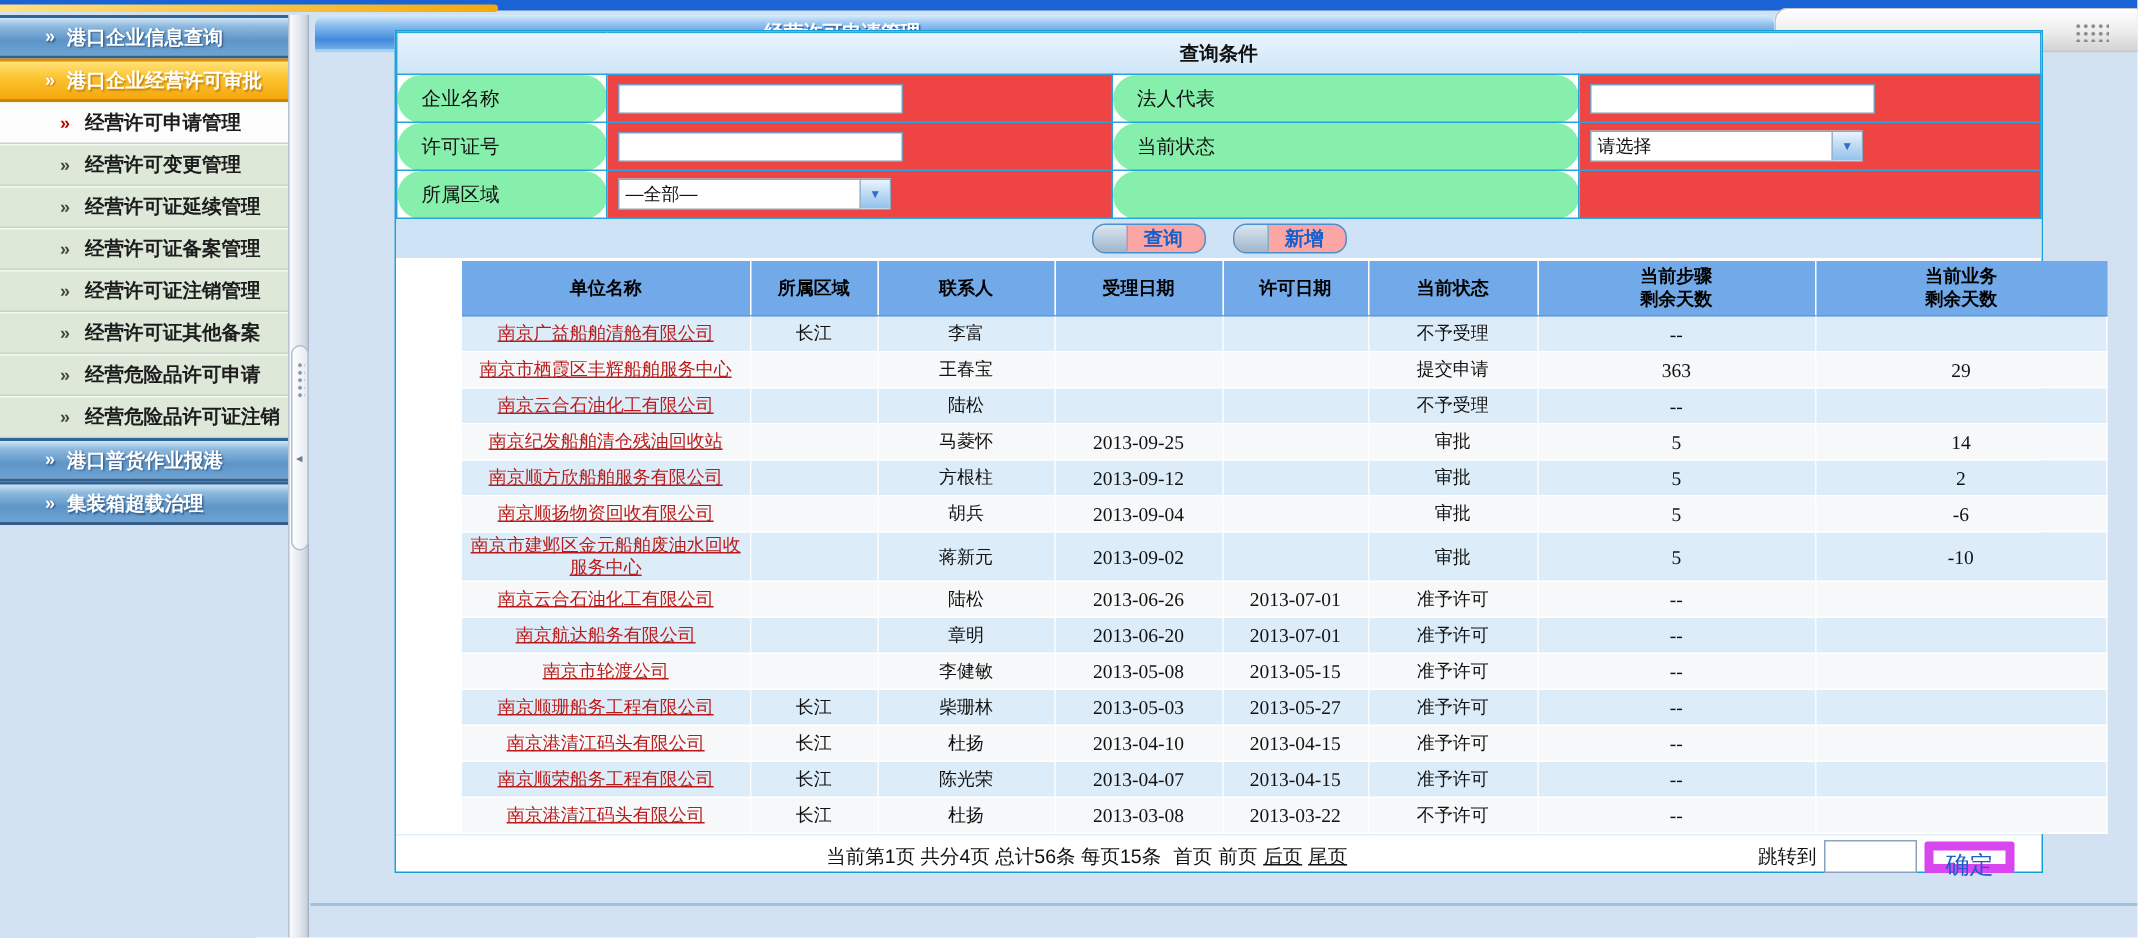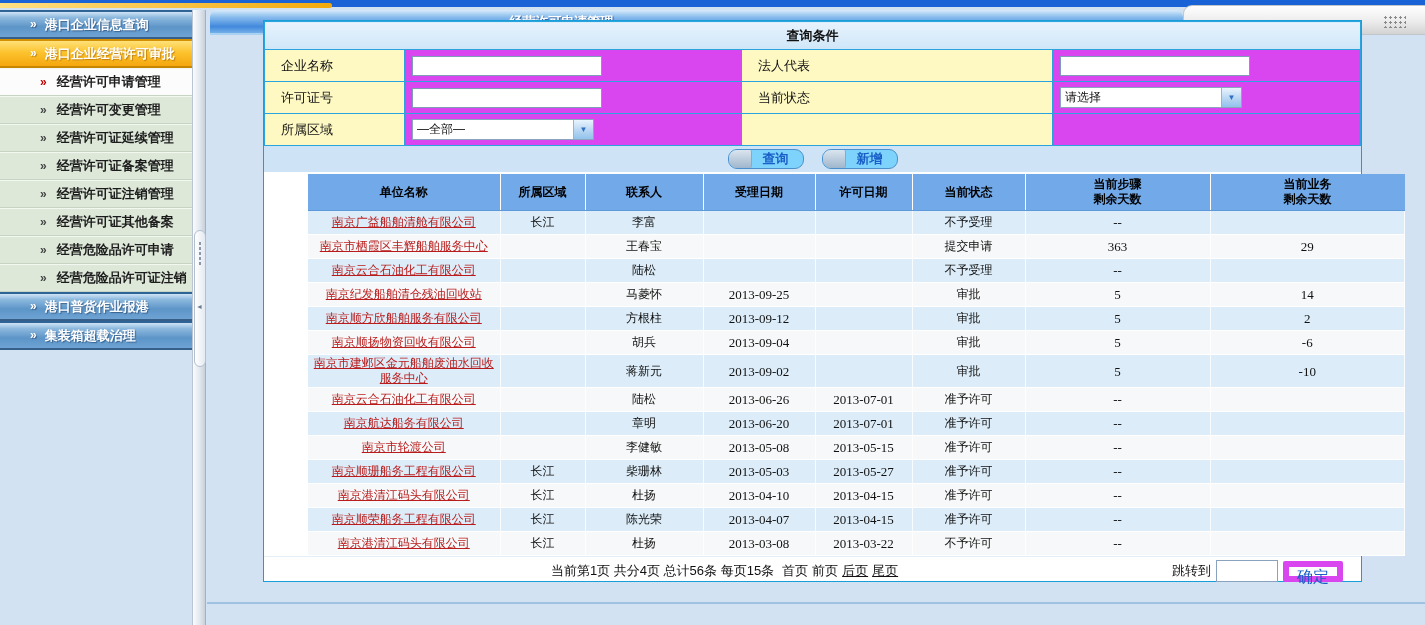--- a/index.html
+++ b/index.html
@@ -48,37 +48,37 @@
     color:#fff;font-size:13px;font-weight:bold;line-height:23px;text-align:center;
     padding-right:270px;text-shadow:1px 1px 1px #2b5c9e;}
   
   .panel{position:absolute;left:263px;top:20px;width:1099px;height:562px;box-sizing:border-box;
     background:#fff;border:1px solid #189fd8;}
   
   .qtable{width:100%;border-collapse:collapse;table-layout:fixed;}
   .qtable td{border:1px solid #2aa4de;height:29px;font-size:13px;color:#111;}
   .qtable .qhead td{height:25px;background:linear-gradient(180deg,#e7f3fd,#cfe6f8);
     font-weight:bold;text-align:center;}
-  .q-label{background:#fef9c3;padding-left:16px;}
+  .q-label{background:#86efac;padding-left:16px;border-radius:16px;}
   .q-label.q-center{text-align:left;padding-left:16px;}
-  .q-field{background:#d946ef;padding-left:7px;}
+  .q-field{background:#ef4444;padding-left:7px;}
   .txt{width:190px;height:20px;border:1px solid #7f9db9;box-sizing:border-box;
     font-size:12px;padding:0 3px;background:#fff;}
   .fake-select{display:inline-flex;width:182px;height:21px;border:1px solid #8aa5bd;
     background:#fff;align-items:stretch;box-sizing:border-box;vertical-align:middle;}
   .sel-label{flex:1;font-size:12px;line-height:19px;padding-left:4px;color:#111;
     overflow:hidden;white-space:nowrap;}
   .sel-arrow{width:19px;display:flex;align-items:center;justify-content:center;
     background:linear-gradient(180deg,#eaf4fe,#bcd9f3 50%,#92c2ec);
     border-left:1px solid #9ab4cc;color:#2f6fc4;font-size:8px;cursor:pointer;}
   
   .btn-row{height:26px;background:#cfe3f6;display:flex;align-items:center;justify-content:center;
     gap:18px;margin-bottom:2px;}
   .xp-btn{display:inline-flex;align-items:flex-end;height:20px;border:1px solid #4a90cc;
-    border-radius:9px;background:#7dd3fc;color:#1a5fc8;font-size:13px;font-weight:bold;
+    border-radius:9px;background:#fca5a5;color:#1a5fc8;font-size:13px;font-weight:bold;
     padding:0 14px 0 0;cursor:pointer;font-family:inherit;}
   .xp-btn .cap{width:22px;height:18px;margin-right:11px;border-radius:8px 2px 2px 8px;
     background:linear-gradient(180deg,#dbe5ef,#9fb6cc);border-right:1px solid #8ea8c2;}
   
   .dtable{width:100%;border-collapse:collapse;table-layout:fixed;font-size:12px;margin-left:44px;}
   .dtable th{background:#72a9e8;color:#000;font-weight:bold;height:34px;
     border-right:1px solid #fff;border-bottom:1px solid #5d98d8;
     white-space:pre-line;line-height:15px;vertical-align:middle;}
   .dtable th:last-child{border-right:none;}
   .dtable td{height:21px;text-align:center;vertical-align:middle;color:#111;

